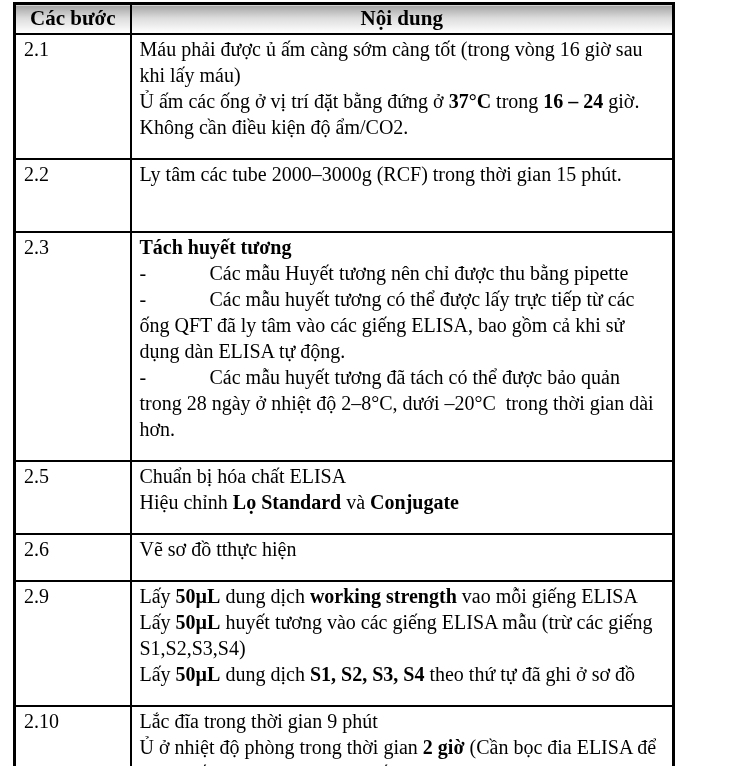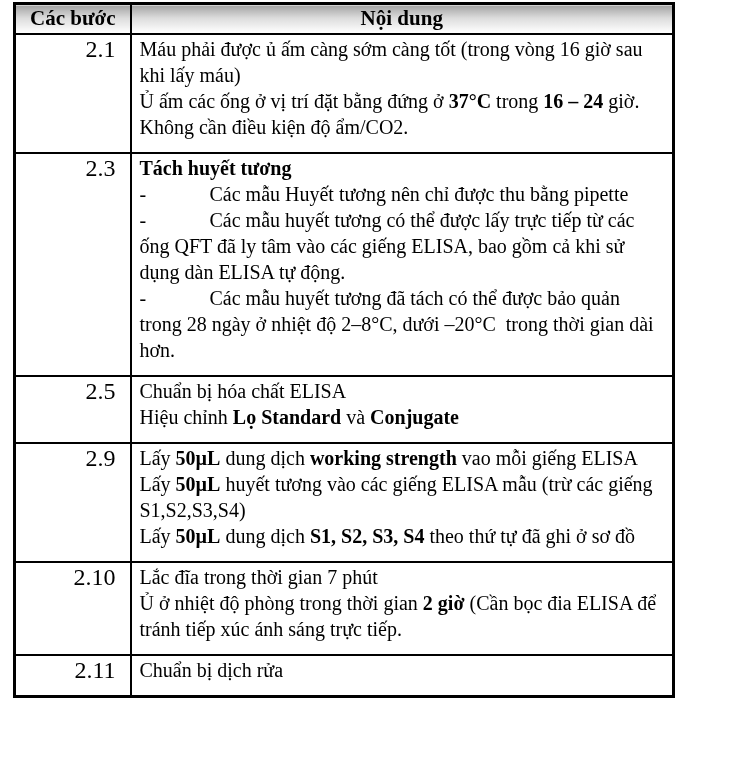--- a/index.html
+++ b/index.html
@@ -35,29 +35,29 @@
       var(--hdr-top, #a4a4a4) 0%,
       #dcdcdc 45%,
       var(--hdr-bottom, #fdfdfd) 95%);
     font-weight: bold;
     font-size: 21px;
     line-height: 25px;
     padding: 1px 2px 2px 2px;
     text-align: center;
   }
   td.step {
-    text-align: right;
-    font-size: 24px;
+    text-align: left;
+    font-size: 20px;
     line-height: 26px;
-    padding: 1px 14px;
+    padding: 1px 8px;
   }
   td.content {
     font-size: 20px;
     line-height: 26px;
-    padding: 1px 6px 12px 8px;
+    padding: 1px 6px 18px 8px;
   }
   .para {
     white-space: pre-wrap;
     tab-size: 70px;
     -moz-tab-size: 70px;
     min-height: 26px;
   }
   .b { font-weight: bold; }
 </style>
 </head>
@@ -78,47 +78,60 @@
     <tbody>
         <tr>
           <td class="step">2.1</td>
           <td class="content">
             <div class="para"><span>Máu phải được ủ ấm càng sớm càng tốt (trong vòng 16 giờ sau khi lấy máu)</span></div>
             <div class="para"><span>Ủ ấm các ống ở vị trí đặt bằng đứng ở </span><span class="b">37°C</span><span> trong </span><span class="b">16 – 24</span><span> giờ.</span></div>
             <div class="para"><span>Không cần điều kiện độ ẩm/CO2.</span></div>
           </td>
         </tr>
         <tr>
+          <td class="step">2.2</td>
+          <td class="content">
+            <div class="para"><span>Ly tâm các tube 2000–3000g (RCF) trong thời gian 15 phút.</span></div>
+            <div class="para"><span>&nbsp;</span></div>
+          </td>
+        </tr>
+        <tr>
           <td class="step">2.3</td>
           <td class="content">
             <div class="para"><span class="b">Tách huyết tương</span></div>
             <div class="para"><span>-	Các mẫu Huyết tương nên chỉ được thu bằng pipette</span></div>
             <div class="para"><span>-	Các mẫu huyết tương có thể được lấy trực tiếp từ các ống QFT đã ly tâm vào các giếng ELISA, bao gồm cả khi sử dụng dàn ELISA tự động.</span></div>
             <div class="para"><span>-	Các mẫu huyết tương đã tách có thể được bảo quản trong 28 ngày ở nhiệt độ 2–8°C, dưới –20°C  trong thời gian dài hơn.</span></div>
           </td>
         </tr>
         <tr>
           <td class="step">2.5</td>
           <td class="content">
             <div class="para"><span>Chuẩn bị hóa chất ELISA</span></div>
             <div class="para"><span>Hiệu chỉnh </span><span class="b">Lọ Standard</span><span> và </span><span class="b">Conjugate</span></div>
           </td>
         </tr>
         <tr>
+          <td class="step">2.6</td>
+          <td class="content">
+            <div class="para"><span>Vẽ sơ đồ tthực hiện</span></div>
+          </td>
+        </tr>
+        <tr>
           <td class="step">2.9</td>
           <td class="content">
             <div class="para"><span>Lấy </span><span class="b">50µL</span><span> dung dịch </span><span class="b">working strength</span><span> vao mỗi giếng ELISA</span></div>
             <div class="para"><span>Lấy </span><span class="b">50µL</span><span> huyết tương vào các giếng ELISA mẫu (trừ các giếng S1,S2,S3,S4)</span></div>
             <div class="para"><span>Lấy </span><span class="b">50µL</span><span> dung dịch </span><span class="b">S1, S2, S3, S4</span><span> theo thứ tự đã ghi ở sơ đồ</span></div>
           </td>
         </tr>
         <tr>
           <td class="step">2.10</td>
           <td class="content">
-            <div class="para"><span>Lắc đĩa trong thời gian 7 phút</span></div>
+            <div class="para"><span>Lắc đĩa trong thời gian 9 phút</span></div>
             <div class="para"><span>Ủ ở nhiệt độ phòng trong thời gian </span><span class="b">2 giờ</span><span> (Cần bọc đia ELISA để tránh tiếp xúc ánh sáng trực tiếp.</span></div>
           </td>
         </tr>
         <tr>
           <td class="step">2.11</td>
           <td class="content">
             <div class="para"><span>Chuẩn bị dịch rửa</span></div>
           </td>
         </tr>
       </tbody>

